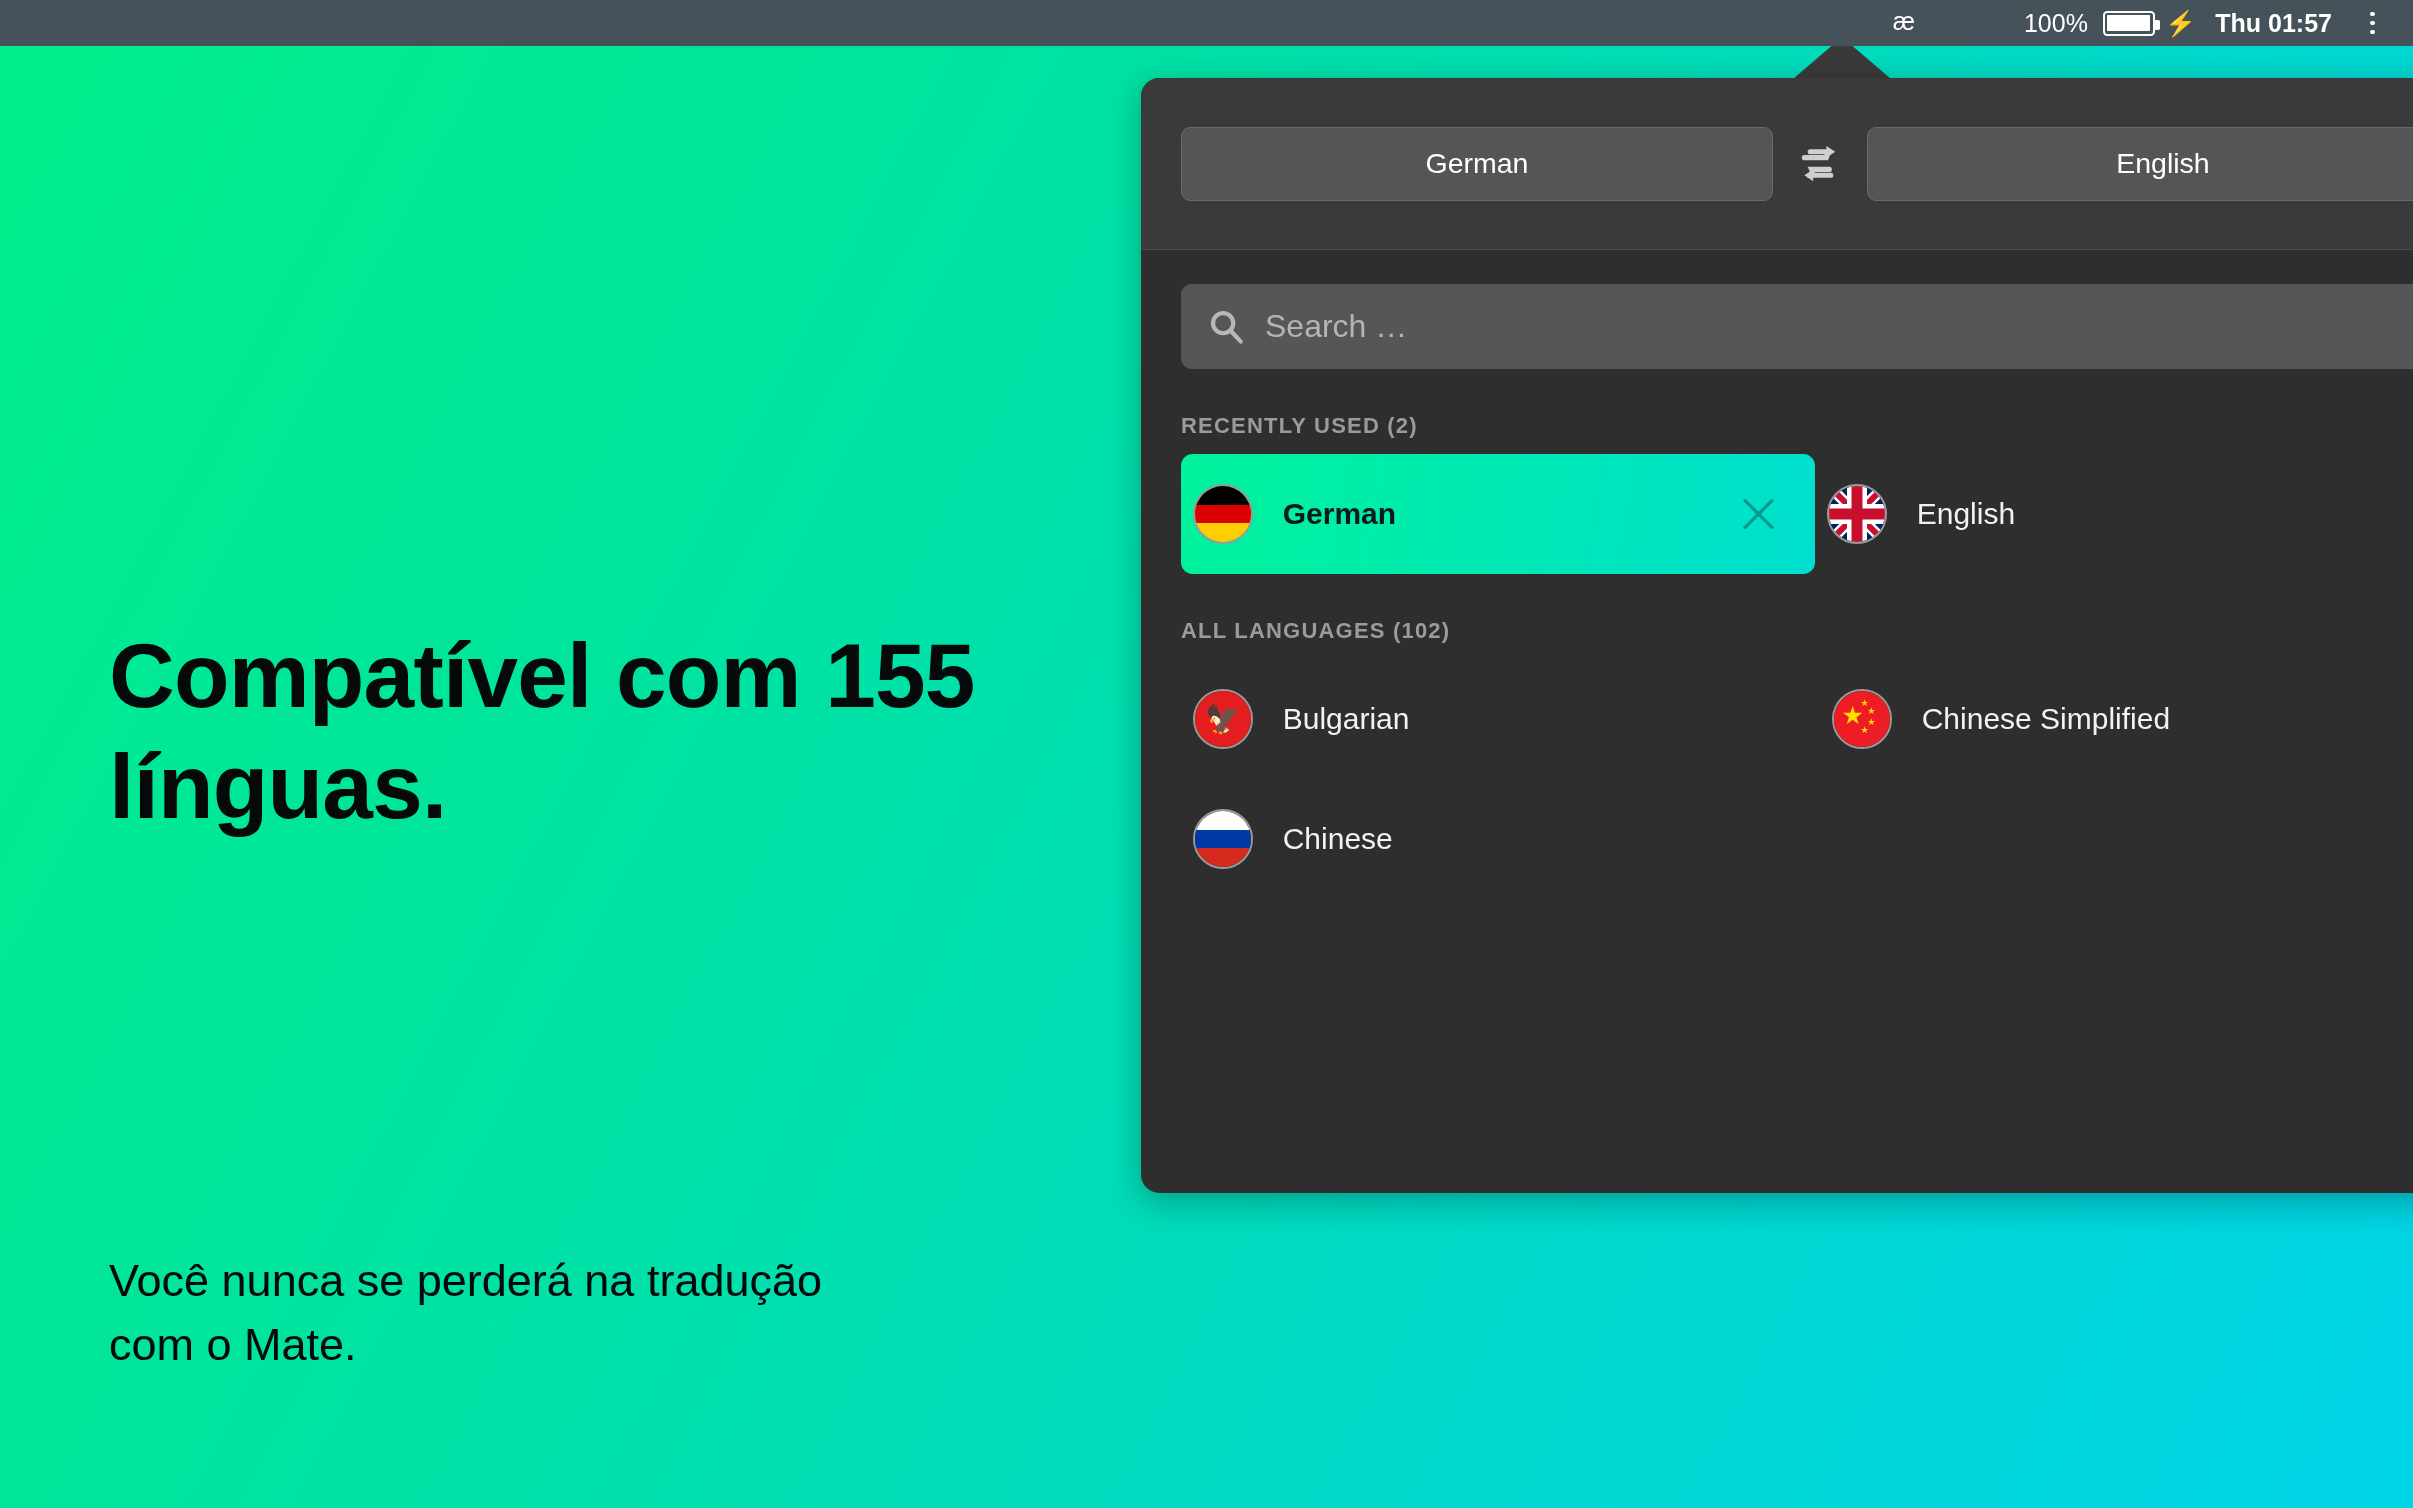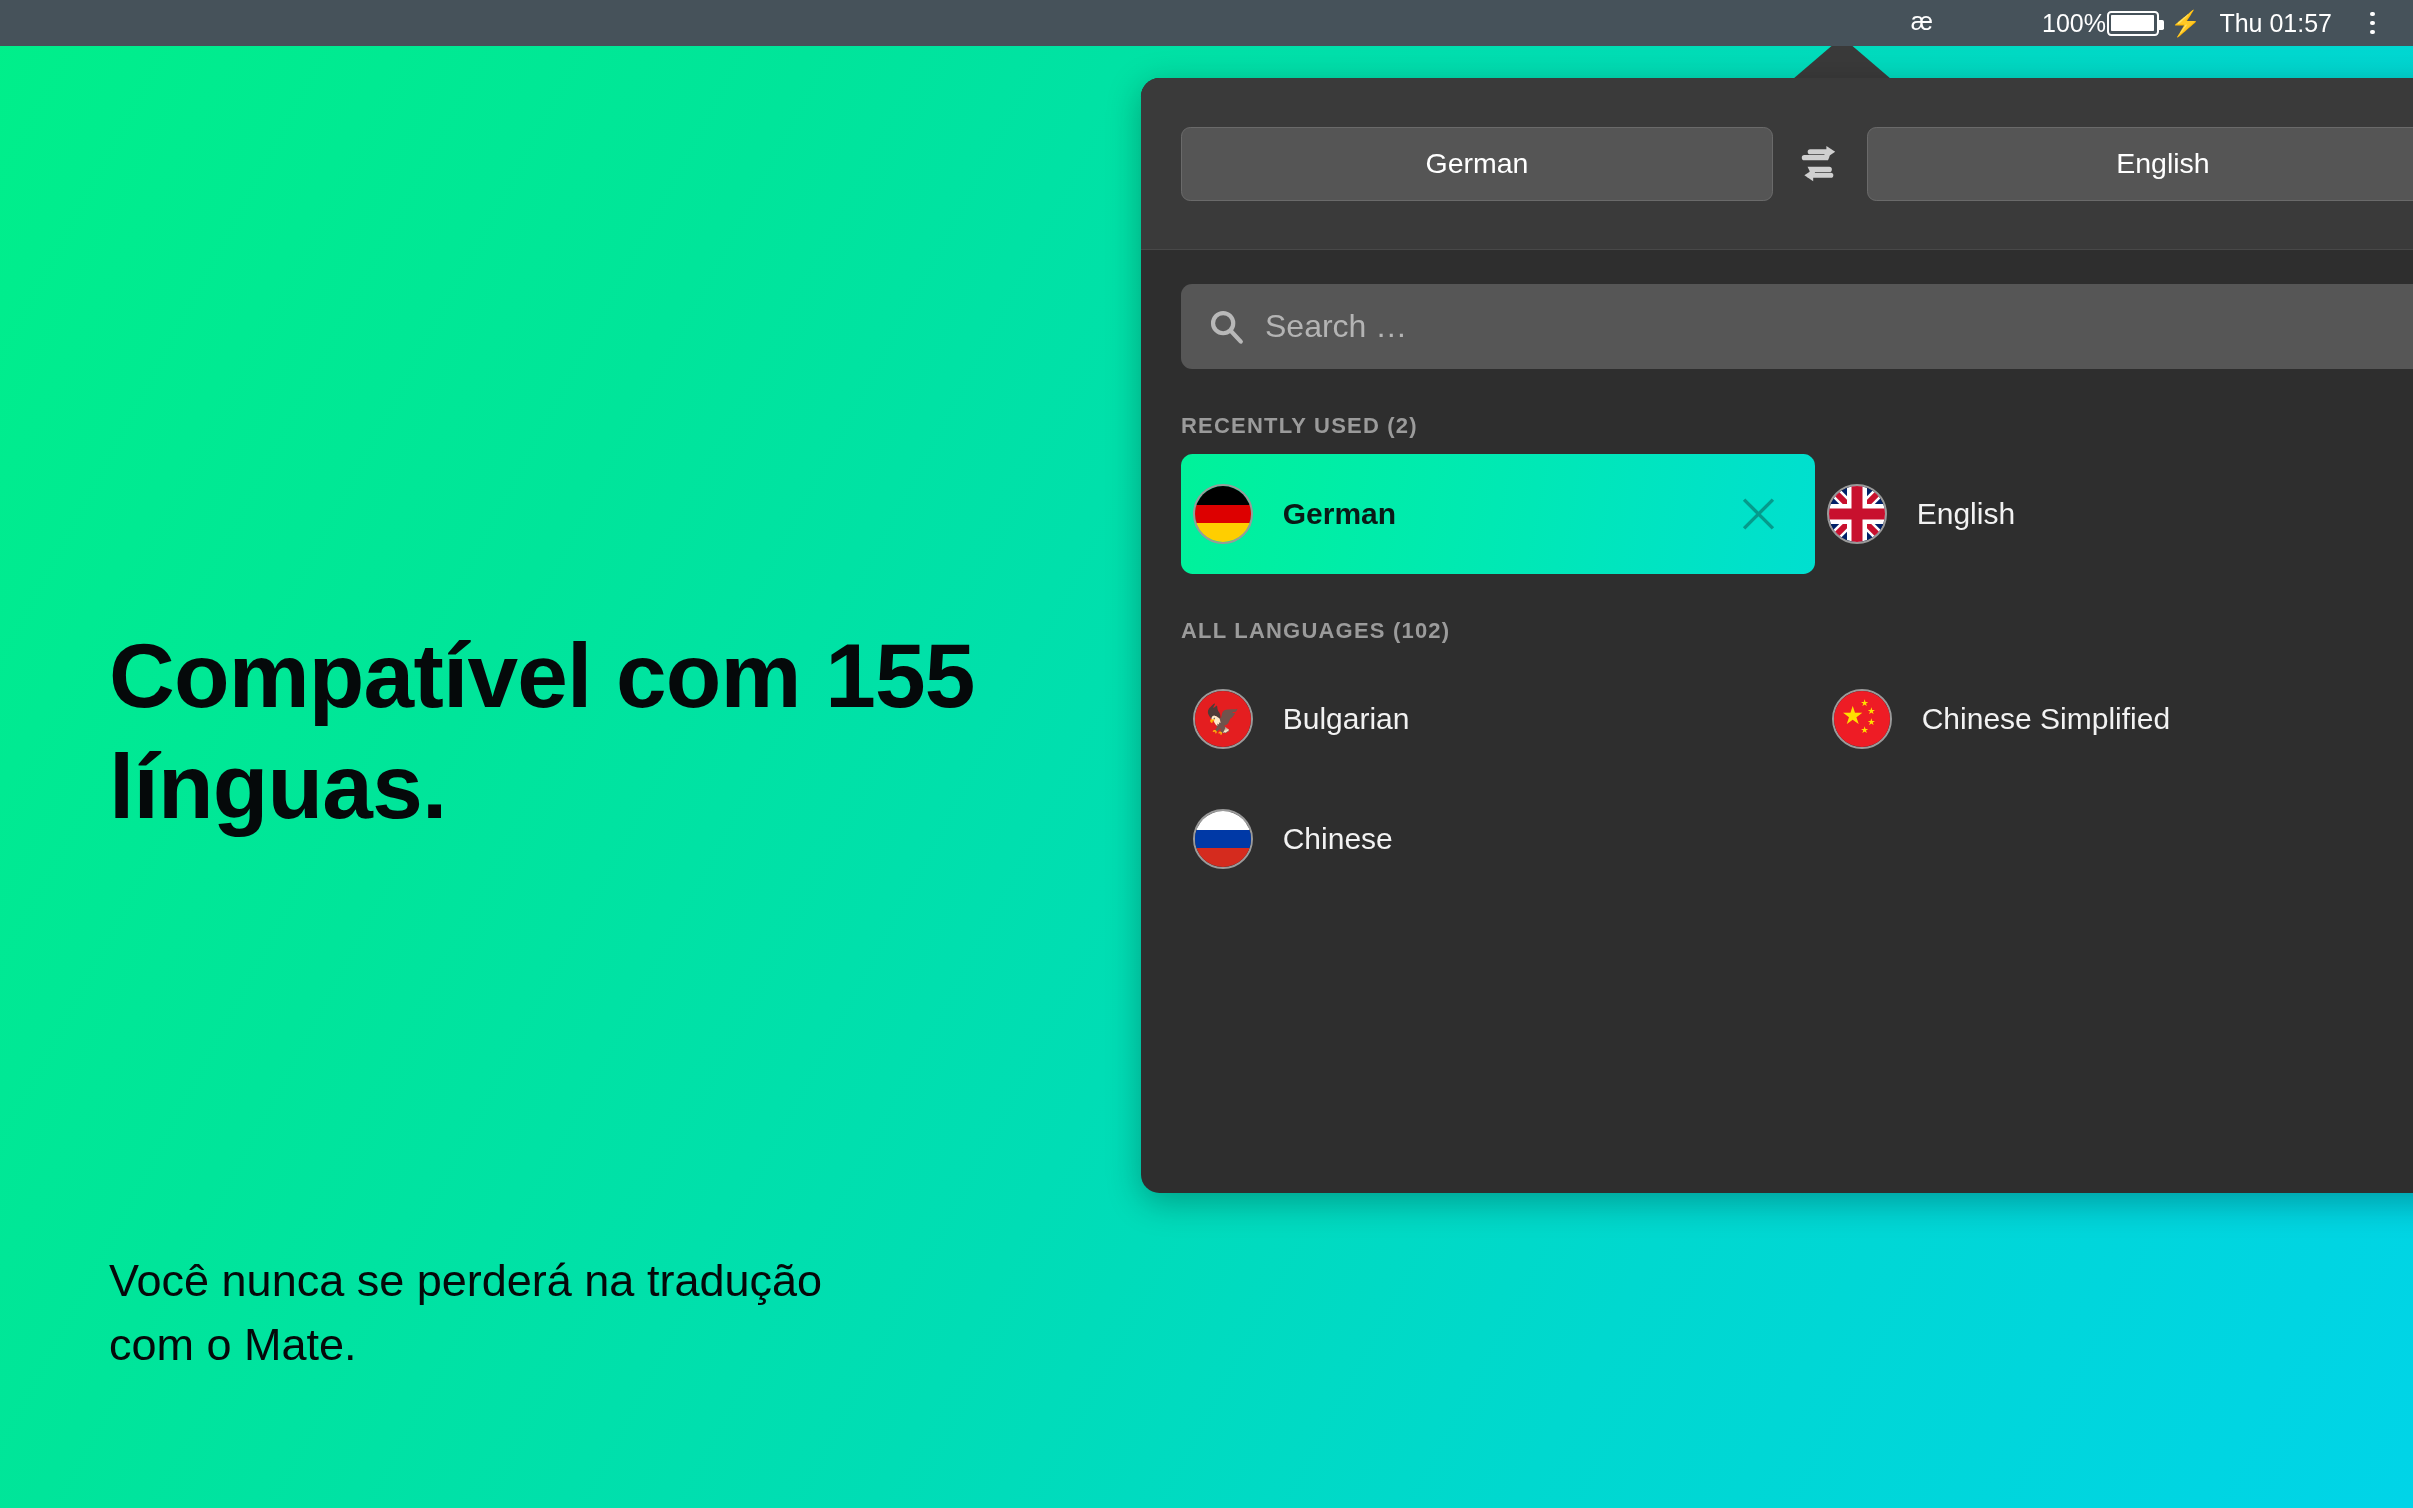--- a/index.html
+++ b/index.html
@@ -19,33 +19,33 @@
     z-index:40;
   }
   #menubar .mb-item{
     color:#ffffff; font-size:25px; line-height:1;
     display:flex; align-items:center; white-space:nowrap;
   }
   #mate-glyph{
     font-size:35px; font-weight:400; margin-right:109px;
     position:relative; top:-1.7px; letter-spacing:0;
   }
-  #battery-pct{ margin-right:1px; font-size:25px; }
+  #battery-pct{ margin-right:15px; font-size:25px; }
   #battery-shell{
     width:52px; height:25px; border:2.5px solid #fff; border-radius:4.2px;
     position:relative; margin-right:3.4px;
     display:flex; align-items:center; padding:2.5px;
   }
   #battery-shell::after{
     content:""; position:absolute; right:-6.7px; top:7.5px;
     width:4.2px; height:10px; background:#fff; border-radius:0 1.7px 1.7px 0;
   }
   #battery-fill{ background:#fff; width:100%; height:100%; border-radius:0.8px; }
   #bolt-icon{ font-size:25px; margin-left:7.5px; margin-right:18.4px; }
-  #clock{ margin-right:27px; font-size:25px; }
+  #clock{ margin-right:27px; font-size:25px;font-weight:bold; }
   #list-icon{ display:flex; flex-direction:column; gap:5px; width:32px; }
   #list-icon .li-row{ display:flex; align-items:center; gap:5px; }
   #list-icon .li-dot{ width:4.2px; height:4.2px; background:#fff; border-radius:50%; }
   #list-icon .li-bar{ height:3.4px; background:#fff; border-radius:0.8px; flex:1; }
 
   
   #headline{
     position:absolute; left:109px; top:620px;
     font-size:91px; font-weight:bold; color:#05090a;
     line-height:1.22; letter-spacing:-0.8px; width:964px;

